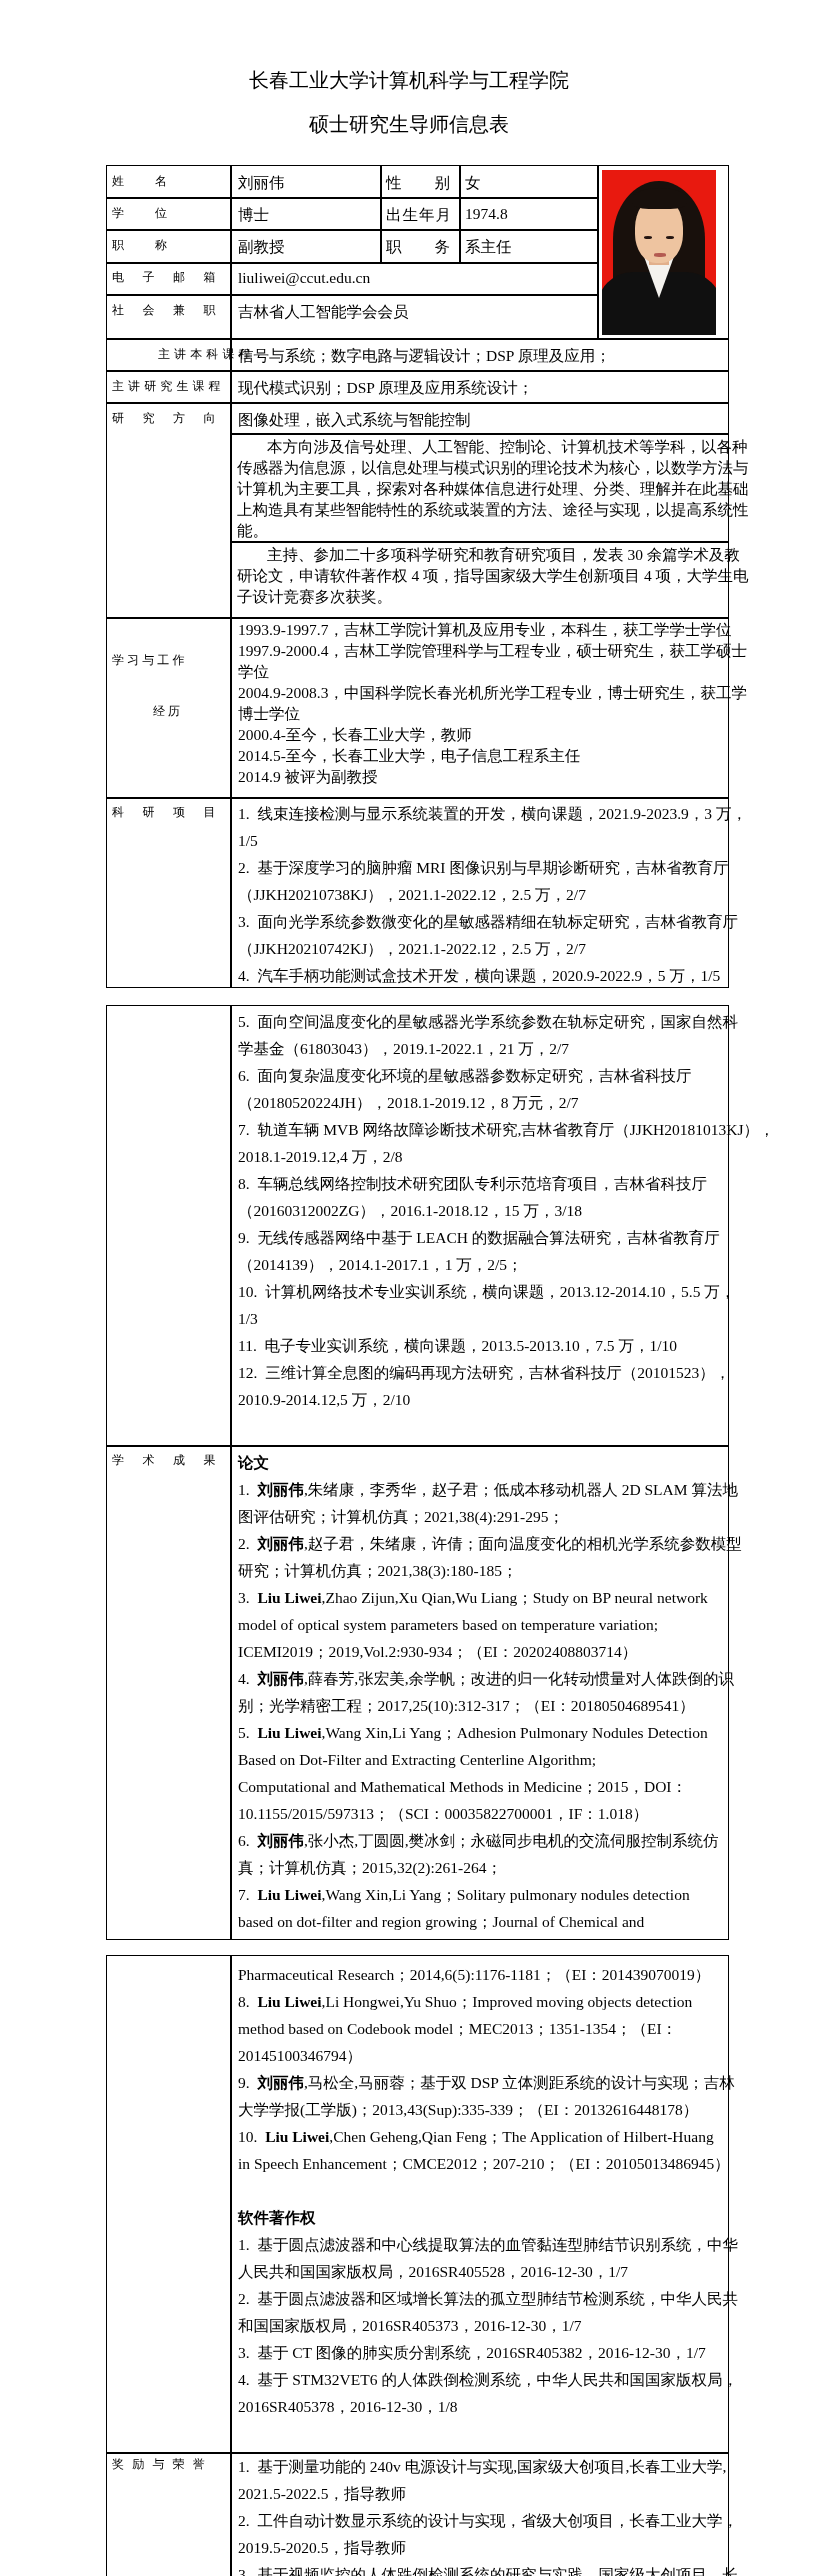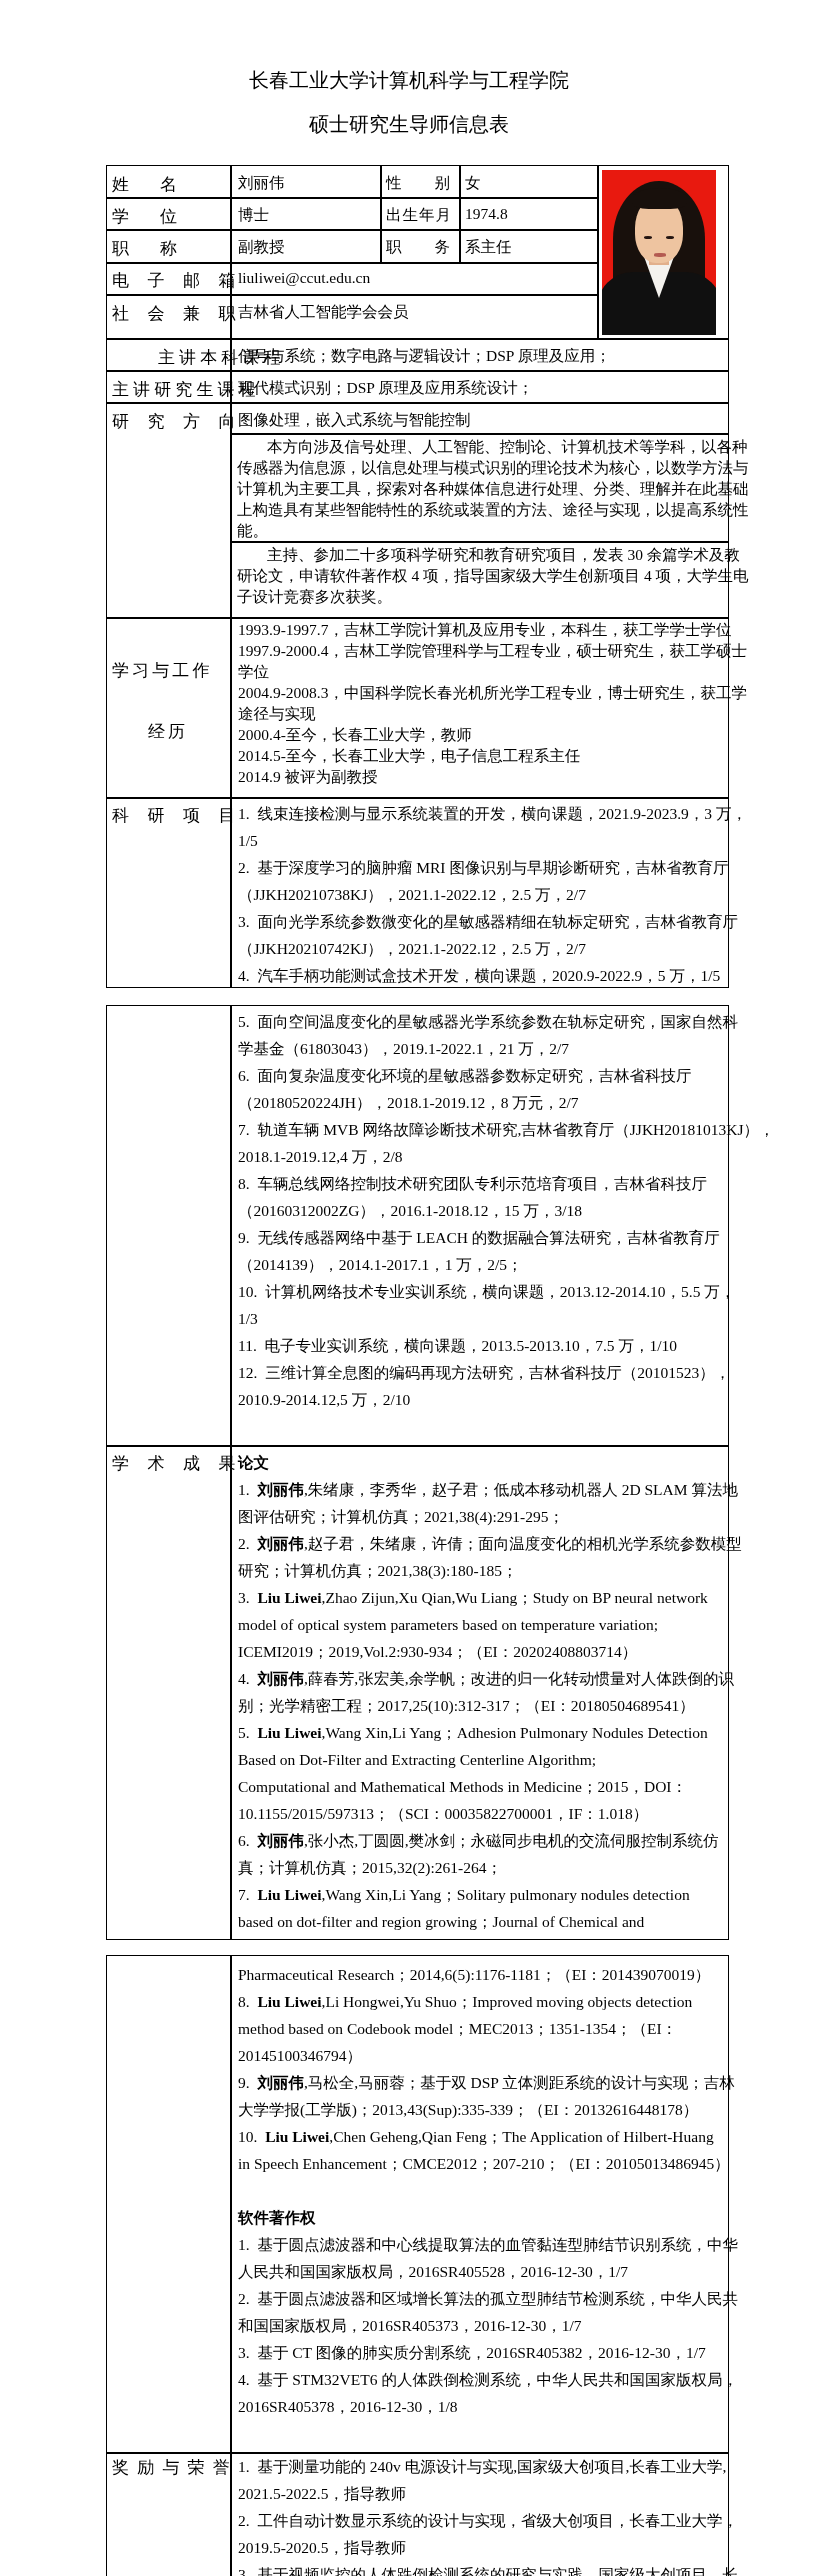--- a/index.html
+++ b/index.html
@@ -4,21 +4,21 @@
 <style>
   html,body{margin:0;padding:0;background:#888;}
   .page{position:relative;width:818px;height:3094px;background:#ffffff;
         font-family:"Liberation Serif","DejaVu Serif",serif;color:#000;overflow:hidden;}
   .title{position:absolute;left:0;width:818px;text-align:center;
          font-family:"Liberation Sans","DejaVu Sans",sans-serif;
          font-weight:400;font-size:20px;white-space:pre;}
   .tbl{position:absolute;border:1.5px solid #000;box-sizing:border-box;}
   .hl{position:absolute;height:1.5px;background:#000;}
   .vl{position:absolute;width:1.5px;background:#000;}
-  .lab{position:absolute;left:112px;width:112px;font-size:17px;white-space:pre;overflow:visible;}
+  .lab{position:absolute;left:112px;width:112px;font-size:12px;white-space:pre;overflow:visible;}
   .labn{position:absolute;left:386px;width:66px;font-size:15.5px;white-space:pre;}
   .val{position:absolute;font-size:15.5px;white-space:pre;}
   .lines{position:absolute;font-size:15.5px;}
   .ln{white-space:pre;}
   .lh40 .ln{height:21px;line-height:21px;}
   .lh52 .ln{height:27px;line-height:27px;}
   .lh53 .ln{height:27px;line-height:27px;}
   .ind{text-indent:30px;}
   .ctr{text-align:center;}
   .lsA{letter-spacing:31px;}  
@@ -121,21 +121,21 @@
 
   <div class="lab lsG lh40" style="top:620px;">
     <div class="ln">学习与工作</div>
     <div class="ln ctr">经历</div>
   </div>
   <div class="lines lh40" style="left:238px;top:619px;width:492px;">
       <div class="ln"><span>1993.9-1997.7，吉林工学院计算机及应用专业，本科生，获工学学士学位</span></div>
       <div class="ln"><span>1997.9-2000.4，吉林工学院管理科学与工程专业，硕士研究生，获工学硕士</span></div>
       <div class="ln"><span>学位</span></div>
       <div class="ln"><span>2004.9-2008.3，中国科学院长春光机所光学工程专业，博士研究生，获工学</span></div>
-      <div class="ln"><span>途径与实现</span></div>
+      <div class="ln"><span>博士学位</span></div>
       <div class="ln"><span>2000.4-至今，长春工业大学，教师</span></div>
       <div class="ln"><span>2014.5-至今，长春工业大学，电子信息工程系主任</span></div>
       <div class="ln"><span>2014.9 被评为副教授</span></div>
     </div>
 
   <div class="lab lsC" style="top:804px;">科研项目</div>
   <div class="lines lh52" style="left:238px;top:800px;width:492px;">
       <div class="ln"><span>1.  </span><span>线束连接检测与显示系统装置的开发，横向课题，2021.9-2023.9，3 万，</span></div>
       <div class="ln"><span>1/5</span></div>
       <div class="ln"><span>2.  </span><span>基于深度学习的脑肿瘤 MRI 图像识别与早期诊断研究，吉林省教育厅</span></div>

